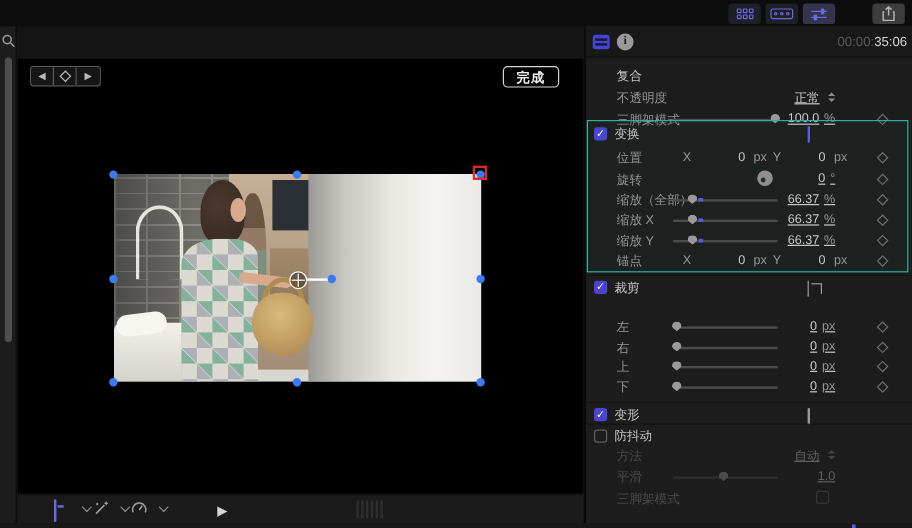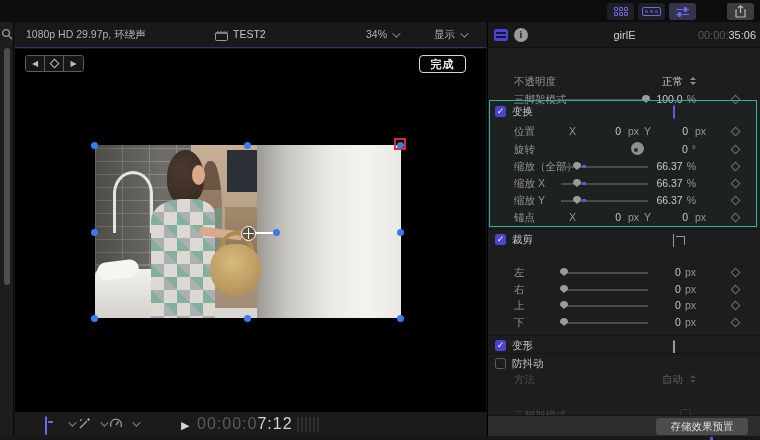--- a/index.html
+++ b/index.html
@@ -71,21 +71,21 @@
   #info-icon { position:absolute; left:26px; top:6px; width:14px; height:14px; background:#9a9a9a; border-radius:50%; color:#1d1d1d; font-size:10px; font-weight:bold; text-align:center; line-height:14px; font-family:"Liberation Serif",serif; }
   #clip-name { position:absolute; left:0; right:0; top:7px; text-align:center; color:#cfcfcf; font-size:11px; }
   #ins-timecode { position:absolute; right:5px; top:7px; font-size:11px; }
 
   .ins-row { position:absolute; left:0; width:273px; height:17px; }
   .ins-label { position:absolute; left:26px; top:2px; color:#969696; white-space:nowrap; }
   .sec-title { position:absolute; left:26px; top:2px; color:#c4c4c4; }
   .cb-label { position:absolute; left:24px; top:2px; color:#c4c4c4; }
   .checkbox { position:absolute; left:7px; top:3px; width:11px; height:11px; border-radius:2.5px; background:#4a45d0; color:#fff; font-size:9px; line-height:11px; text-align:center; }
   .checkbox.off { background:transparent; border:1px solid #5f5f5f; }
-  .valgroup { position:absolute; right:65px; top:2px; display:flex; gap:4px; justify-content:flex-end; color:#c8c8c8; white-space:nowrap; }
+  .valgroup { position:absolute; right:65px; top:2px; display:flex; gap:4px; justify-content:flex-end; color:#c8c8c8; white-space:nowrap;text-decoration:underline; }
   .stepper { display:inline-flex; flex-direction:column; gap:1.5px; margin-left:3px; margin-top:2px; }
   .stepper i { width:0; height:0; border-left:3px solid transparent; border-right:3px solid transparent; }
   .stepper i.up { border-bottom:3.5px solid #8d8d8d; }
   .stepper i.dn { border-top:3.5px solid #8d8d8d; }
   .kf-diamond { position:absolute; right:22px; top:4.5px; width:7px; height:7px; border:1px solid #6e6e6e; transform:rotate(45deg); }
   .slider { position:absolute; left:73px; top:8px; width:87px; height:1.5px; background:#4c4c4c; }
   .thumb { position:absolute; top:-4px; width:8px; height:8px; background:#9a9a9a; border-radius:50% 50% 50% 50%; clip-path:polygon(50% 100%,0 55%,0 0,100% 0,100% 55%); }
   .bluetick { position:absolute; top:-1px; width:4px; height:2.5px; background:#5a58e0; }
   .xy-x { position:absolute; left:81px; top:2px; color:#969696; }
   .xy-y { position:absolute; left:156px; top:2px; color:#969696; }
@@ -150,34 +150,20 @@
   </div>
 
   <div id="left-strip">
     <svg width="12" height="12" viewBox="0 0 12 12" style="position:absolute;left:1px;top:6px">
       <circle cx="5" cy="5" r="3.4" fill="none" stroke="#9a9a9a" stroke-width="1.3"></circle>
       <line x1="7.6" y1="7.6" x2="11" y2="11" stroke="#9a9a9a" stroke-width="1.3"></line>
     </svg>
     <div id="left-scrollbar"></div>
   </div>
 
-  <div id="viewer-bar">
-    <span style="position:absolute;left:11px;top:6px">1080p HD 29.97p, 环绕声</span>
-    <svg width="13" height="11" viewBox="0 0 13 11" style="position:absolute;left:200px;top:8px">
-      <rect x="0.5" y="3" width="12" height="7.5" rx="1" fill="none" stroke="#9a9a9a" stroke-width="1"></rect>
-      <path d="M0.5 3 L12.5 3 M2 3 L3.5 0.8 M5 3 L6.5 0.8 M8 3 L9.5 0.8 M11 3 L12.3 1.2" stroke="#9a9a9a" stroke-width="1" fill="none"></path>
-    </svg>
-    <span style="position:absolute;left:218px;top:6px;color:#c6c6c6">TEST2</span>
-    <span style="position:absolute;left:351px;top:6px">
-      <span>34%</span><i class="chev"></i>
-    </span>
-    <span style="position:absolute;left:419px;top:6px">
-      <span>显示</span><i class="chev"></i>
-    </span>
-  </div>
 
   <div id="viewer-area">
     <div id="kf-nav">
       <div class="seg">◀</div>
       <div class="seg">
           <span class="diamond-glyph"></span>
         </div>
       <div class="seg">▶</div>
     </div>
     <div id="done-btn">完成</div>
@@ -231,43 +217,42 @@
     </div>
     <i class="chev" style="position:absolute;left:80px;top:9px"></i>
     <div class="icon" style="left:94px">
       <svg width="14" height="13" viewBox="0 0 14 13">
         <path d="M2 10 A5.5 5.5 0 1 1 12 10" fill="none" stroke="#9c9c9c" stroke-width="1.3"></path>
         <line x1="7" y1="8" x2="9.5" y2="4.5" stroke="#9c9c9c" stroke-width="1.3"></line>
       </svg>
     </div>
     <i class="chev" style="position:absolute;left:112px;top:9px"></i>
     <span style="position:absolute;left:166px;top:7px;color:#d6d6d6;font-size:11px">▶</span>
-    <span id="big-timecode" style="left:182px">
-      <span class="tc-dim">00:00:0</span><span class="tc-bright">7:12</span>
-    </span>
     <div id="audio-meters">
         <i></i>
         <i></i>
         <i></i>
         <i></i>
         <i></i>
         <i></i>
       </div>
   </div>
 
   <div id="inspector">
     <div id="ins-header">
       <div id="film-icon"></div>
       <div id="info-icon">i</div>
-      <div id="clip-name">girlE</div>
       <div id="ins-timecode">
         <span class="tc-dim">00:00:</span><span class="tc-bright">35:06</span>
       </div>
     </div>
 
+    <div class="ins-row" style="top:33px">
+      <span class="sec-title">复合</span>
+    </div>
     <div class="ins-row" style="top:51px">
       <span class="ins-label">不透明度</span>
       <span class="valgroup">
         <span>正常</span>
         <span class="stepper">
             <i class="up"></i>
             <i class="dn"></i>
           </span>
       </span>
     </div>
@@ -418,25 +403,31 @@
     <div class="ins-row dim" style="top:349px">
       <span class="ins-label">方法</span>
       <span class="valgroup">
         <span>自动</span>
         <span class="stepper">
             <i class="up"></i>
             <i class="dn"></i>
           </span>
       </span>
     </div>
+    <div class="ins-row dim" style="top:367px">
+      <span class="ins-label">平滑</span>
+      <span class="slider">
+          <span class="thumb" style="left:38px"></span>
+        </span>
+      <span class="valgroup">
+          <span>1.0</span>
+        </span>
+    </div>
     <div class="ins-row dim" style="top:385px">
       <span class="ins-label">三脚架模式</span>
       <span class="checkbox off" style="left:auto;right:70px;top:2px"></span>
     </div>
 
-    <div id="ins-footer">
-      <div id="save-preset">存储效果预置</div>
-    </div>
   </div>
 
   <div id="bottom-strip"></div>
   <div id="playhead-tick"></div>
 </div>
 
 </body></html>

